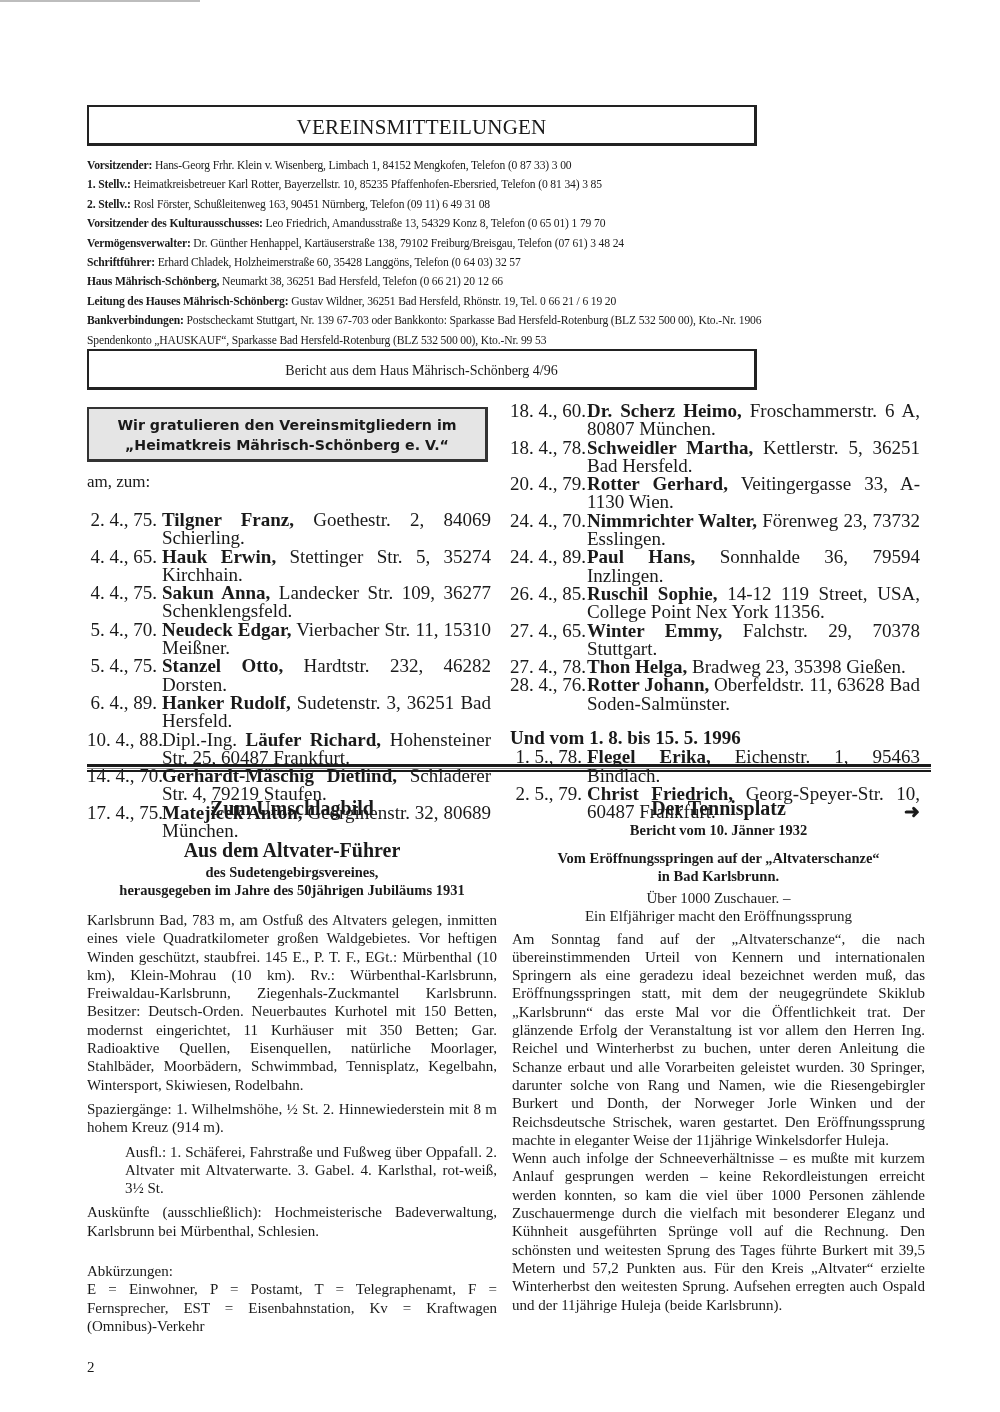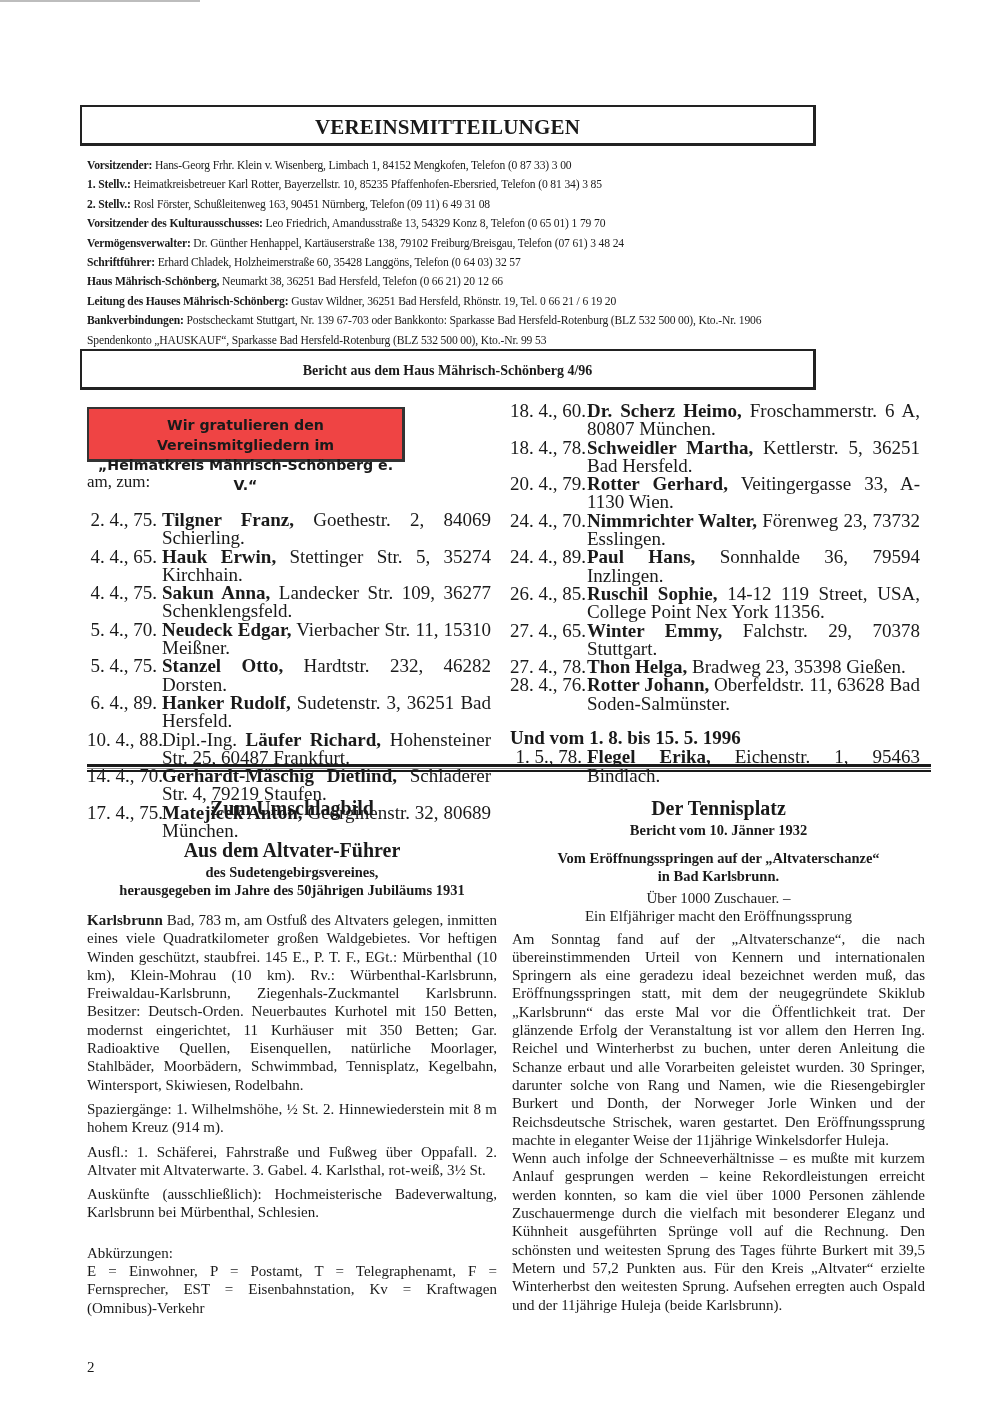--- a/index.html
+++ b/index.html
@@ -3,34 +3,34 @@
 <meta charset="utf-8">
 <style>
   html, body { margin: 0; padding: 0; background: #ffffff; }
   body {
     width: 1000px; height: 1412px; position: relative; overflow: hidden;
     font-family: "Liberation Serif", "DejaVu Serif", serif; color: #1a1a1a;
   }
   .topstrip { position: absolute; left: 0; top: 0; width: 200px; height: 2px; background: #bdbdbd; }
 
   .hbox {
-    position: absolute; left: 80px; width: 736px;
+    position: absolute; left: 87px; width: 670px;
     border: 2px solid #222; border-bottom-width: 3px; border-right-width: 3px;
-    box-sizing: border-box; text-align: center; font-weight: bold;
+    box-sizing: border-box; text-align: center; font-weight: normal;
   }
   .hbox.verein { top: 105px; height: 41px; font-size: 21px; line-height: 40px; letter-spacing: 0.2px; }
   .hbox.bericht { top: 349px; height: 41px; font-size: 14px; line-height: 40px; }
 
   .contacts { position: absolute; left: 87px; top: 156px; width: 840px; font-size: 11.6px; line-height: 19.4px; letter-spacing: -0.15px; }
   .contacts .line { white-space: nowrap; }
   .contacts b { font-weight: bold; }
 
   .grat-box {
-    position: absolute; left: 87px; top: 407px; width: 318px; height: 55px;
-    background: #ef4444; border: 2px solid #333; border-right-width: 3px; border-bottom-width: 3px;
+    position: absolute; left: 87px; top: 407px; width: 401px; height: 55px;
+    background: #e5e5e5; border: 2px solid #333; border-right-width: 3px; border-bottom-width: 3px;
     box-sizing: border-box; text-align: center;
     font-family: "DejaVu Sans", "Liberation Sans", sans-serif; font-weight: bold; font-size: 14.2px; line-height: 20px; padding-top: 6px;
   }
   .amzum { position: absolute; left: 87px; top: 472px; font-size: 17px; }
 
   .bday { position: absolute; font-size: 19px; line-height: 18.3px; }
   .bday.left { left: 87px; top: 511px; width: 404px; }
   .bday.right { left: 510px; top: 402px; width: 410px; }
   .brow { display: flex; }
   .brow .date { width: 70px; flex: none; text-align: right; padding-right: 5px; white-space: nowrap; }
@@ -45,21 +45,21 @@
   .rule.r2 { top: 768px; height: 1px; background: #888; }
   .rule.r3 { top: 770px; height: 2px; }
 
   .col { position: absolute; top: 795px; width: 410px; font-size: 15px; line-height: 18.3px; }
   .col.leftcol { left: 87px; }
   .col.rightcol { left: 512px; width: 413px; }
   .title-l { text-align: center; font-weight: bold; font-size: 20px; line-height: 26px; }
   .title-m { text-align: center; font-weight: bold; font-size: 14.5px; line-height: 18px; }
   .center { text-align: center; }
   .para { text-align: justify; margin: 0; }
-  .para b { font-weight: bold; }
+  .para b { font-weight: normal; }
   .pagenum { position: absolute; left: 87px; top: 1359px; font-size: 15px; }
 </style>
 </head>
 <body>
 
 <div class="topstrip"></div>
 
 <div class="hbox verein">VEREINSMITTEILUNGEN</div>
 
 <div class="contacts" id="contacts">
@@ -161,35 +161,39 @@
         <div class="date">28. 4., 76.</div>
         <div class="txt"><span></span><b>Rotter Johann,</b><span> Oberfeldstr. 11, 63628 Bad Soden-Salmünster.</span></div>
       </div>
     </div>
   <div class="subhead">Und vom 1. 8. bis 15. 5. 1996</div>
   <div id="bday-may">
       <div class="brow">
         <div class="date">1. 5., 78.</div>
         <div class="txt"><span></span><b>Flegel Erika,</b><span> Eichenstr. 1, 95463 Bindlach.</span></div>
       </div>
+      <div class="brow">
+        <div class="date">2. 5., 79.</div>
+        <div class="txt"><span></span><b>Christ Friedrich,</b><span> Georg-Speyer-Str. 10, 60487 Frankfurt.</span><span class="arrow">➜</span></div>
+      </div>
     </div>
 </div>
 
 <div class="rule r1"></div>
 <div class="rule r2"></div>
 <div class="rule r3"></div>
 
 <div class="col leftcol">
   <div class="title-l">Zum Umschlagbild</div>
   <div class="title-l" style="margin-top:16px;">Aus dem Altvater-Führer</div>
   <div class="title-m">des Sudetengebirgsvereines,</div>
   <div class="title-m">herausgegeben im Jahre des 50jährigen Jubiläums 1931</div>
   <p class="para" style="margin-top:12px;"><b>Karlsbrunn</b><span> Bad, 783 m, am Ostfuß des Altvaters gelegen, inmitten eines viele Quadratkilometer großen Waldgebietes. Vor heftigen Winden geschützt, staubfrei. 145 E., P. T. F., EGt.: Mürbenthal (10 km), Klein-Mohrau (10 km). Rv.: Würbenthal-Karlsbrunn, Freiwaldau-Karlsbrunn, Ziegenhals-Zuckmantel Karlsbrunn. Besitzer: Deutsch-Orden. Neuerbautes Kurhotel mit 150 Betten, modernst eingerichtet, 11 Kurhäuser mit 350 Betten; Gar. Radioaktive Quellen, Eisenquellen, natürliche Moorlager, Stahlbäder, Moorbädern, Schwimmbad, Tennisplatz, Kegelbahn, Wintersport, Skiwiesen, Rodelbahn.</span></p>
   <p class="para" style="margin-top:6px;">Spaziergänge: 1. Wilhelmshöhe, ½ St. 2. Hinnewiederstein mit 8 m hohem Kreuz (914 m).</p>
-  <p class="para" style="margin-top:6px;">Ausfl.: 1. Schäferei, Fahrstraße und Fußweg über Oppafall. 2. Altvater mit Altvaterwarte. 3. Gabel. 4. Karlsthal, rot-weiß, 3½ St.</p>
+  <p class="para" style="margin-top:6px;margin-left:38px;">Ausfl.: 1. Schäferei, Fahrstraße und Fußweg über Oppafall. 2. Altvater mit Altvaterwarte. 3. Gabel. 4. Karlsthal, rot-weiß, 3½ St.</p>
   <p class="para" style="margin-top:6px;">Auskünfte (ausschließlich): Hochmeisterische Badeverwaltung, Karlsbrunn bei Mürbenthal, Schlesien.</p>
   <p class="para" style="margin-top:22px;">Abkürzungen:</p>
   <p class="para">E = Einwohner, P = Postamt, T = Telegraphenamt, F = Fernsprecher, EST = Eisenbahnstation, Kv = Kraftwagen (Omnibus)-Verkehr</p>
 </div>
 
 <div class="col rightcol">
   <div class="title-l">Der Tennisplatz</div>
   <div class="title-m">Bericht vom 10. Jänner 1932</div>
   <div class="title-m" style="margin-top:10px;">Vom Eröffnungsspringen auf der „Altvaterschanze“</div>
   <div class="title-m">in Bad Karlsbrunn.</div>

